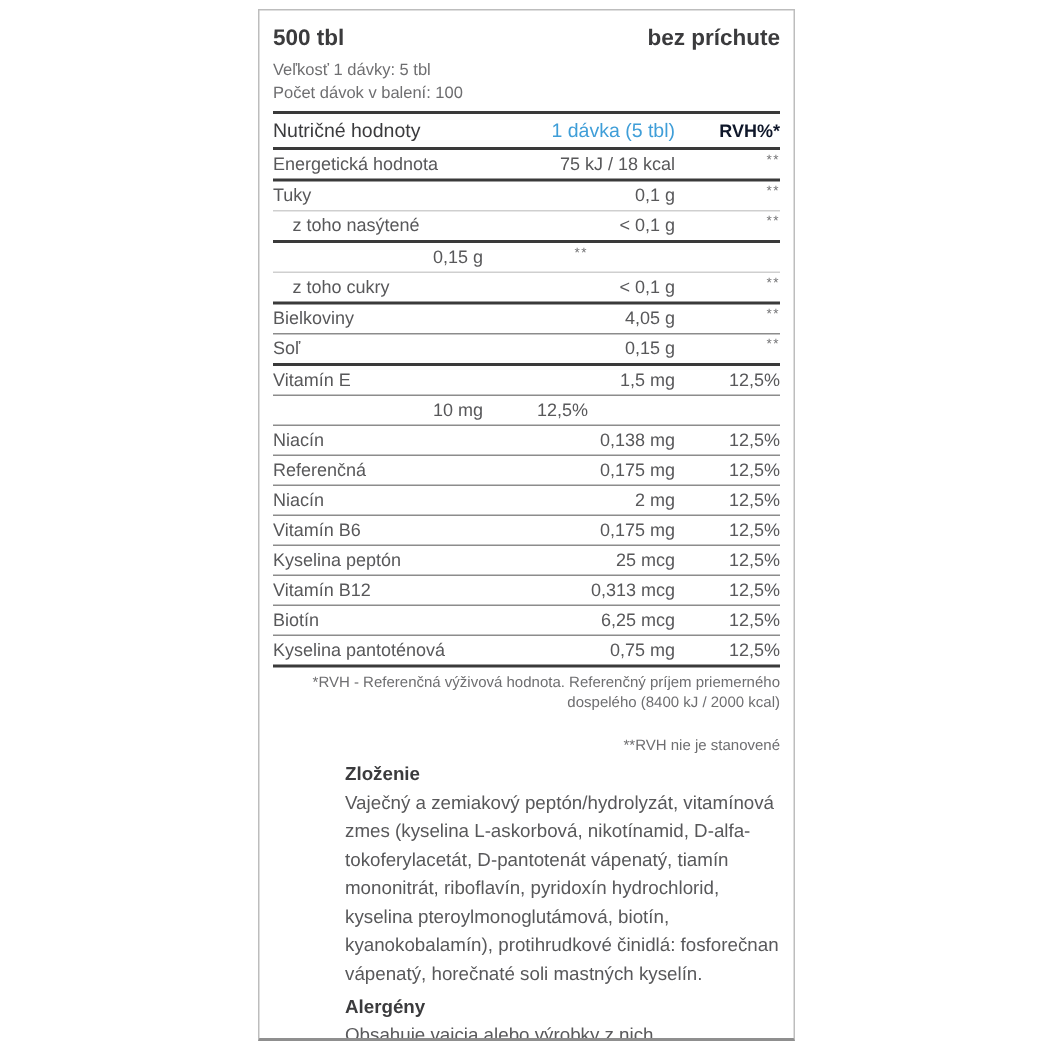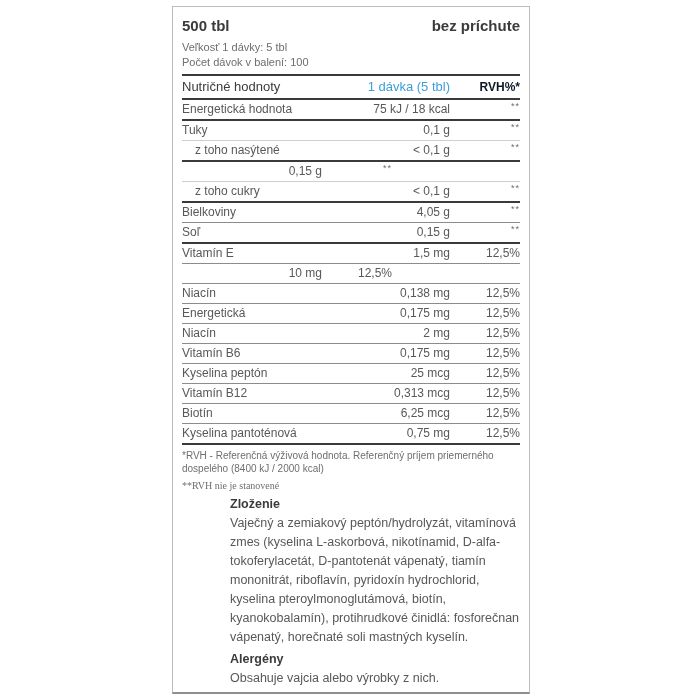--- a/index.html
+++ b/index.html
@@ -26,23 +26,23 @@
   .thead .c1{font-weight:normal;color:#3b3b3d;}
   .thead .c3{font-weight:bold;color:#0f172a;font-size:12px;}
 
   .nrow{display:flex;align-items:flex-start;line-height:19px;font-size:12px;color:#58585a;}
   .nrow.indent .c1{padding-left:13px;}
   .sep-thick{border-bottom:2px solid #3a3a3a;}
   .sep-normal{border-bottom:1px solid #8c8c8c;}
   .sep-light{border-bottom:1px solid #cfcfcf;}
   .nrow .c3.stars{font-size:9px;letter-spacing:1px;position:relative;top:-3px;color:#6e6e70;}
 
-  .footnotes{margin-top:4px;}
+  .footnotes{margin-top:4px;text-align:right;}
   .footnote{font-size:10px;color:#6e6e70;line-height:13px;}
-  .footnote + .footnote{margin-top:4px;font-family:Liberation Serif, serif;}
+  .footnote + .footnote{margin-top:16px;}
 
   .sections{margin-top:2px;margin-left:48px;}
   .section-title{font-size:12.5px;font-weight:bold;color:#3b3b3d;line-height:20px;margin-top:2px;}
   .section-body{font-size:12.5px;color:#58585a;line-height:19px;}
 </style>
 </head>
 <body>
 
 <div class="label-box">
 
@@ -102,21 +102,21 @@
       <div class="nrow sep-normal">
       <span class="c2">10 mg</span>
       <span class="c3">12,5%</span>
     </div>
       <div class="nrow sep-normal">
       <span class="c1">Niacín</span>
       <span class="c2">0,138 mg</span>
       <span class="c3">12,5%</span>
     </div>
       <div class="nrow sep-normal">
-      <span class="c1">Energetická</span>
+      <span class="c1">Referenčná</span>
       <span class="c2">0,175 mg</span>
       <span class="c3">12,5%</span>
     </div>
       <div class="nrow sep-normal">
       <span class="c1">Niacín</span>
       <span class="c2">2 mg</span>
       <span class="c3">12,5%</span>
     </div>
       <div class="nrow sep-normal">
       <span class="c1">Vitamín B6</span>

